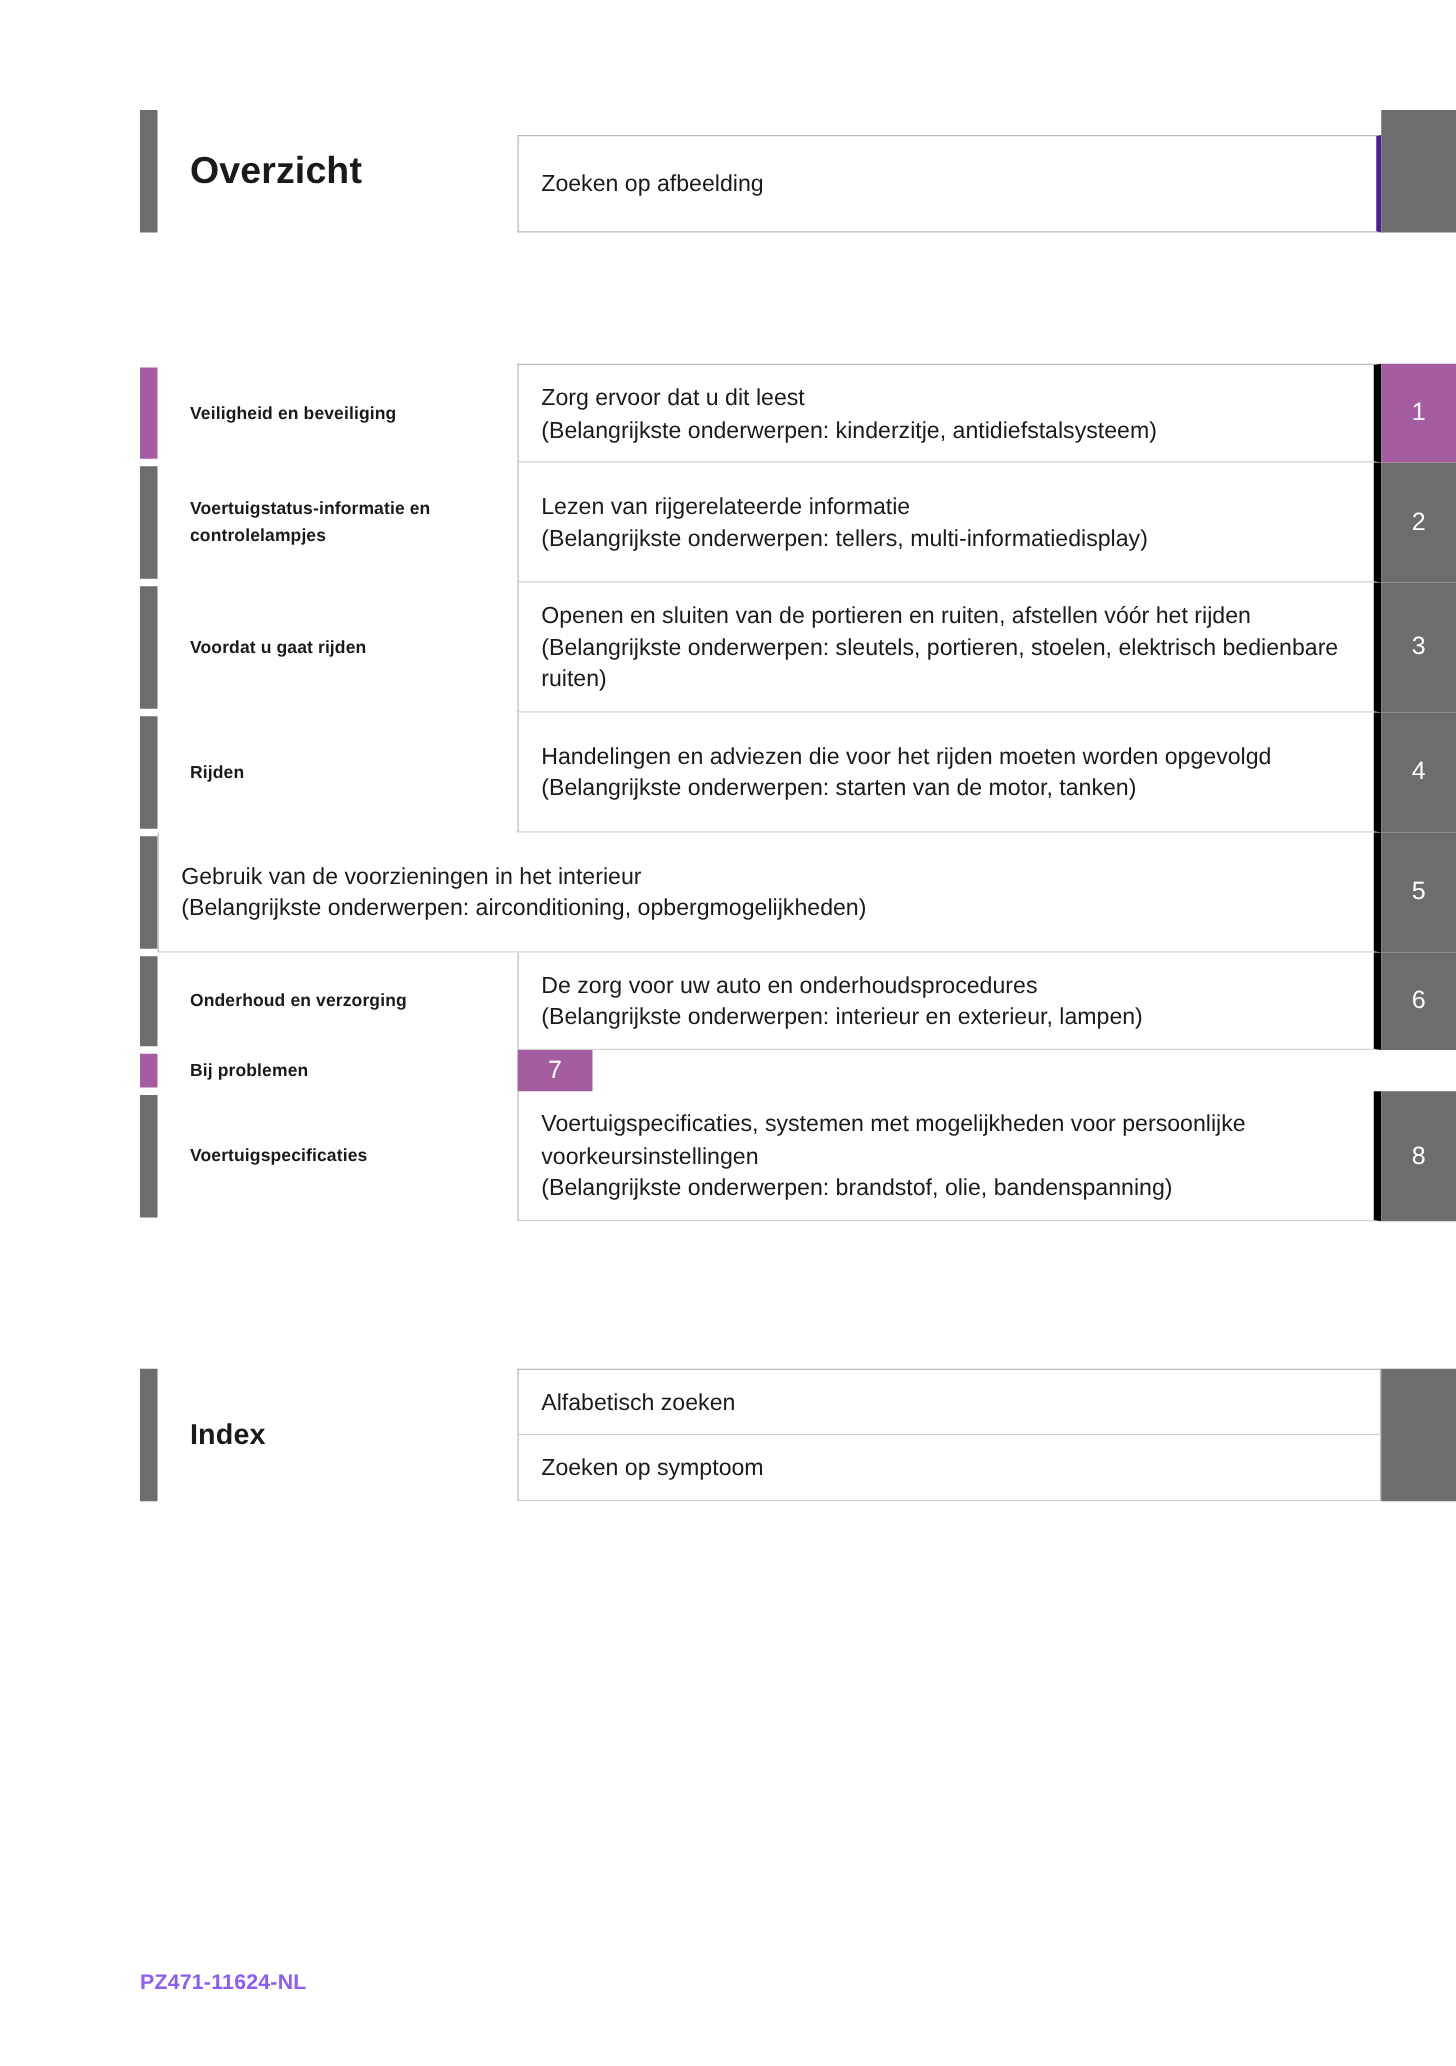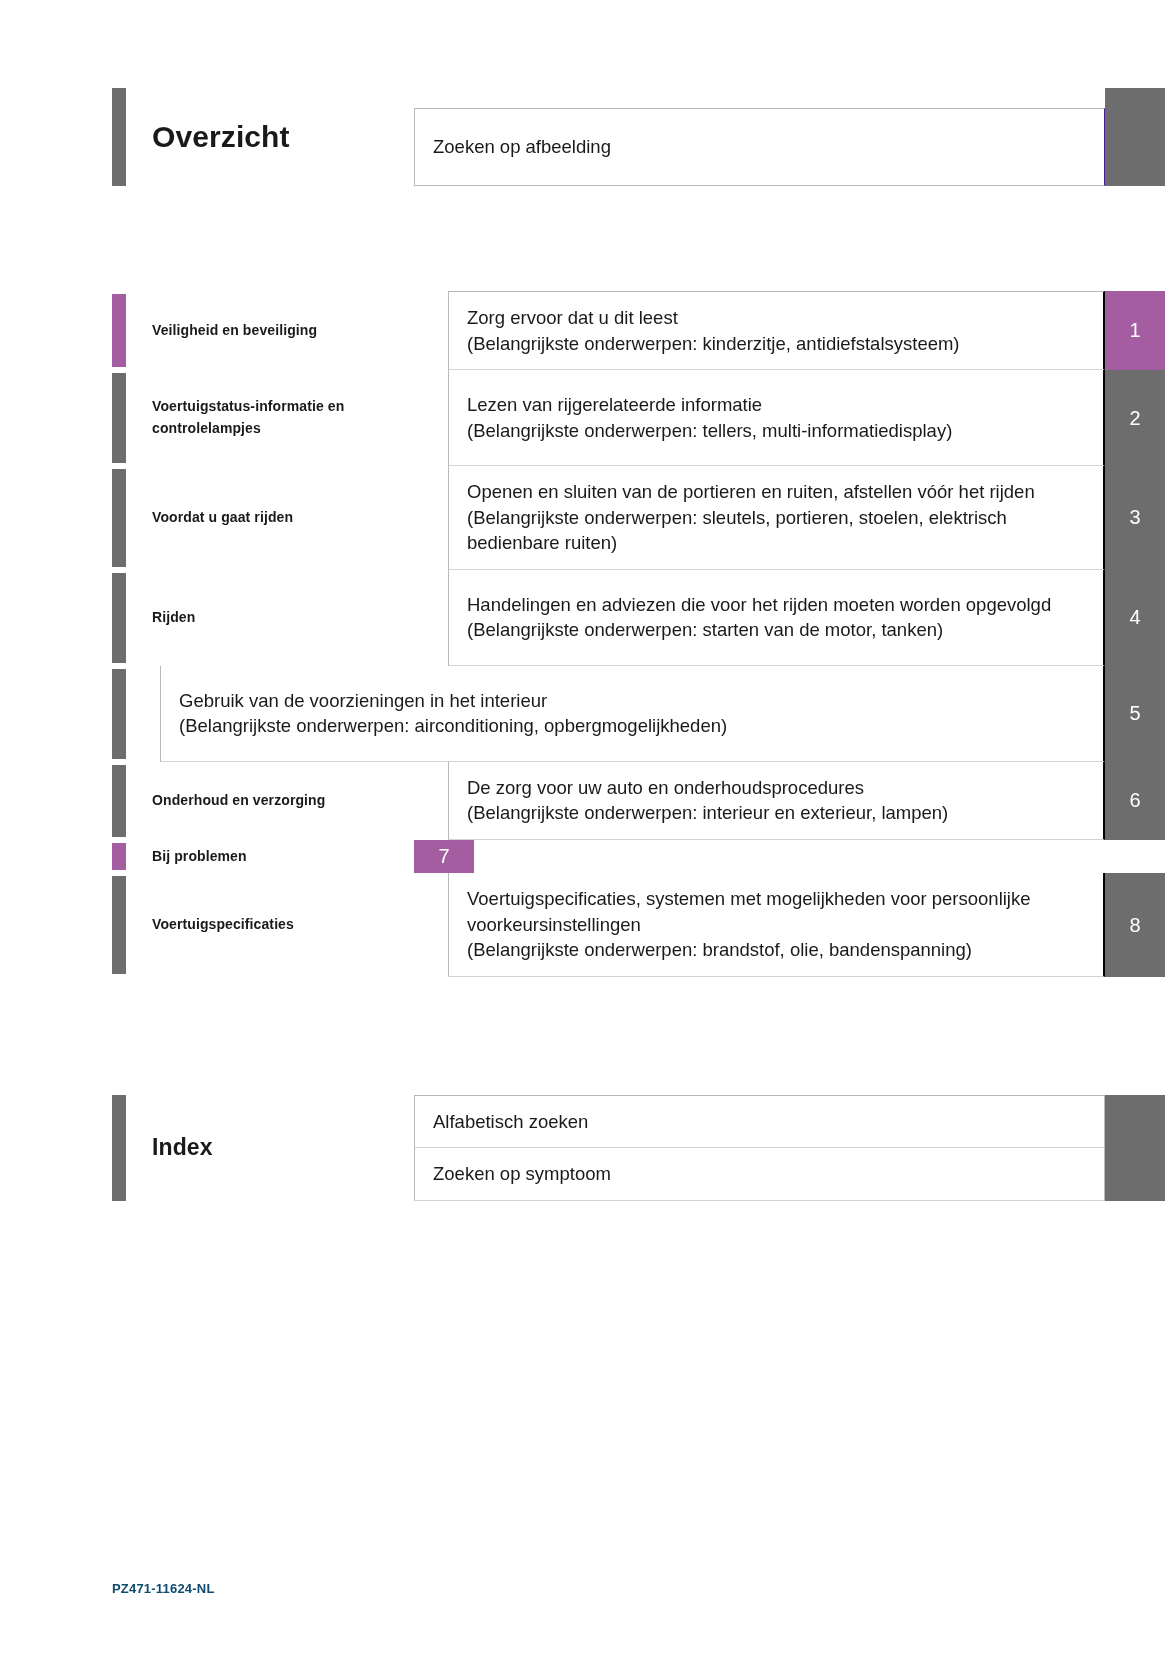--- a/index.html
+++ b/index.html
@@ -82,42 +82,41 @@
   .num-cell.blank {
     color: transparent;
   }
 
   
   .block-top {
     margin-top: 88px;
   }
   .block-top .desc-cell {
     border-top: 1px solid #b9b9b9;
-    border-right: 1px solid #4c1d95;
+    border-right: 4px solid #4c1d95;
     border-bottom: 1px solid #b9b9b9;
     min-height: 78px;
     margin-top: 20px;
   }
   .block-top .num-cell {
     min-height: 80px;
   }
   .block-top .title-cell {
     font-size: 30px;
   }
 
   
   .block-chapters {
     margin-top: 105px;
   }
   .block-chapters .row:first-child .desc-cell {
     border-top: 1px solid #b9b9b9;
   }
   .block-chapters .desc-cell {
-    border-right: 2px solid #000000;
-    margin-left: 34px;
+    border-right: 6px solid #000000;
   }
 
   .chapter-row .tabmark {
     margin: 3px 0;
   }
 
   
   .h2 .desc-cell { min-height: 66px; }
   .h3 .desc-cell { min-height: 96px; }
 
@@ -158,24 +157,24 @@
   }
   .index-left .title-cell {
     flex: 1 1 auto;
   }
 
   
   .footer {
     position: absolute;
     left: 112px;
     bottom: 145px;
-    font-size: 13px;
+    font-size: 17px;
     font-weight: bold;
     letter-spacing: 0.2px;
-    color: #0c4a6e;
+    color: #8b5cf6;
   }
 
   .left-pad {
     padding-left: 112px;
     box-sizing: border-box;
   }
 </style>
 </head>
 <body>
 

